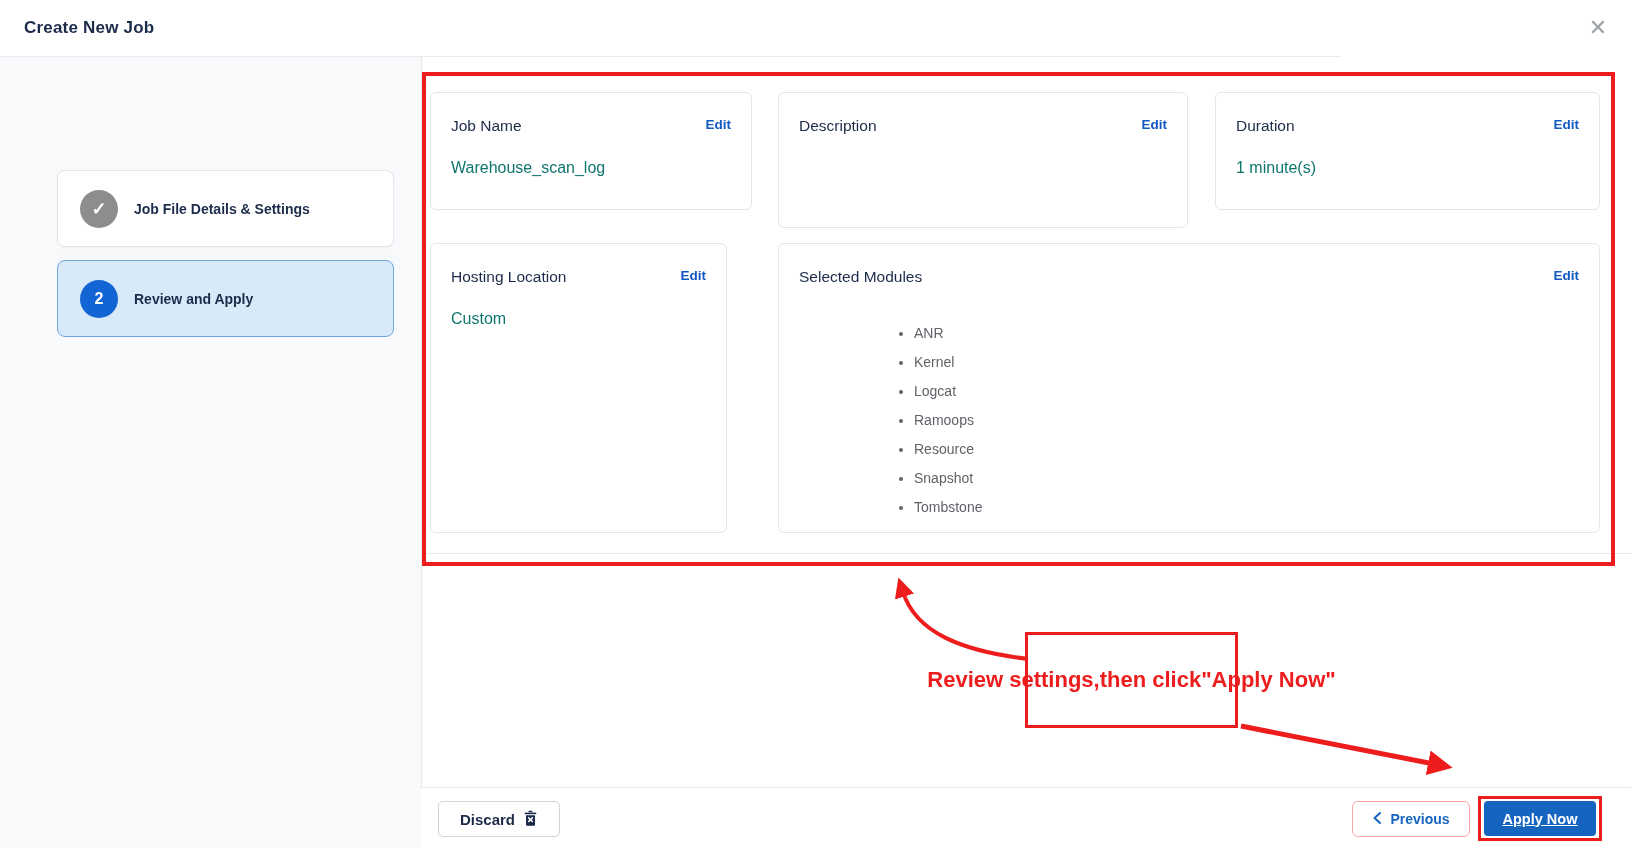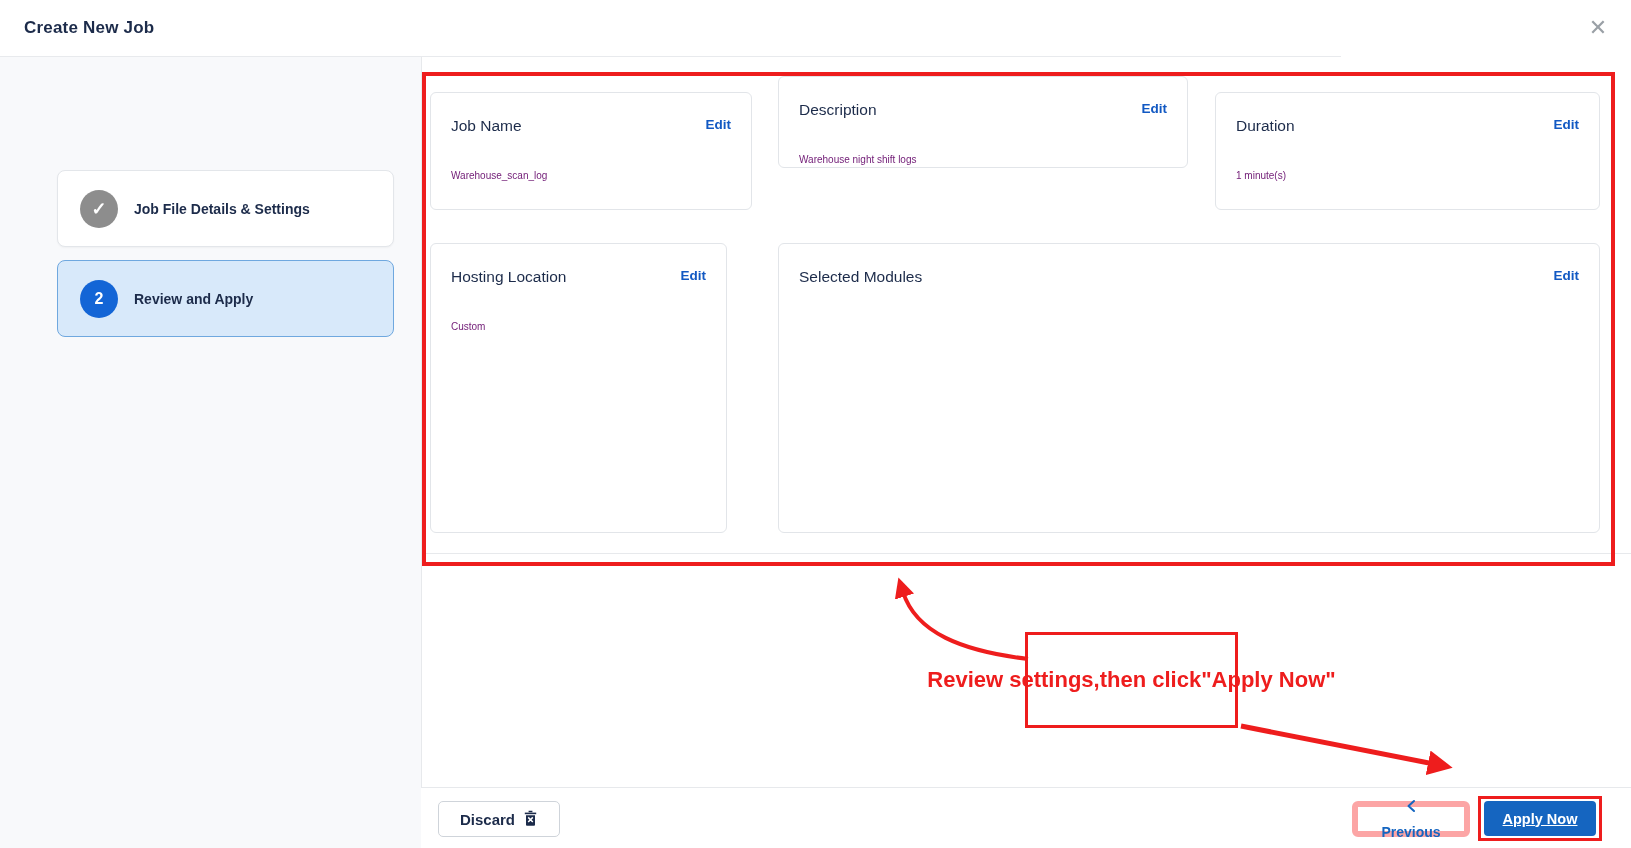--- a/index.html
+++ b/index.html
@@ -31,48 +31,48 @@
                     display: flex; align-items: center; justify-content: center;
                     color: #ffffff; font-weight: 700; font-size: 16px; }
   .step-1 .step-indicator { background: #8d8d8d; font-size: 18px; }
   .step-2 .step-indicator { background: #1365d6; }
   .step-label { margin-left: 16px; font-size: 14px; font-weight: 700; color: #1c2b4a; }
 
   
   .card { position: absolute; background: #ffffff; border: 1px solid #e2e5e9;
           border-radius: 6px; padding: 24px 20px; }
   .card-job      { left: 430px;  top: 92px;  width: 322px; height: 118px; }
-  .card-desc     { left: 778px;  top: 76px;  width: 410px; height: 92px; }
+  .card-desc     { left: 778px;  top: 92px;  width: 410px; height: 136px; }
   .card-duration { left: 1215px; top: 92px;  width: 385px; height: 118px; }
   .card-hosting  { left: 430px;  top: 243px; width: 297px; height: 290px; }
   .card-modules  { left: 778px;  top: 243px; width: 822px; height: 290px; }
   .card-head { display: flex; justify-content: space-between; align-items: flex-start; }
   .card-title { font-size: 15.5px; font-weight: 400; color: #1c2b4a; }
   .edit-link { font-size: 13.5px; font-weight: 700; color: #1259c3; text-decoration: none;
                cursor: pointer; }
-  .card-value { margin-top: 35px; font-size: 10px; color: #701a75; }
+  .card-value { margin-top: 24px; font-size: 16px; color: #0f766e; }
   .module-list { margin-top: 38px; padding-left: 115px; color: #5f6368; }
   .module-list li { font-size: 14px; line-height: 18px; margin-bottom: 11px; }
 
   
   .content-divider { position: absolute; left: 422px; top: 553px; width: 1209px;
                      height: 1px; background: #e7e9ec; }
   .footer-divider  { position: absolute; left: 422px; top: 787px; width: 1209px;
                      height: 1px; background: #e7e9ec; }
 
   
   .btn { display: flex; align-items: center; justify-content: center; gap: 8px;
          border-radius: 5px; cursor: pointer; font-family: "Liberation Sans", sans-serif;
          font-weight: 700; }
   .discard-btn { position: absolute; left: 438px; top: 801px; width: 122px; height: 36px;
                  background: #ffffff; border: 1px solid #cfd4da; color: #1c2b4a;
                  font-size: 15px; }
   .previous-btn { position: absolute; left: 1352px; top: 801px; width: 118px; height: 36px;
-                  background: #ffffff; border: 6px solid #fca5a5; color: #1565c0;
-                  font-size: 14px; border-radius: 6px; flex-direction: column; }
+                  background: #ffffff; border: 1px solid #fca5a5; color: #1565c0;
+                  font-size: 14px; border-radius: 6px; }
   .apply-btn { position: absolute; left: 1484px; top: 801px; width: 112px; height: 35px;
                background: #1565c0; border: none; color: #ffffff; font-size: 14.5px;
                border-radius: 4px; text-decoration: underline; }
 
   
   .annot-rect { position: absolute; left: 422px; top: 72px; width: 1193px; height: 494px;
                 border: 4px solid #ee1d1d; pointer-events: none; }
   .annot-box { position: absolute; left: 1025px; top: 632px; width: 213px; height: 96px;
                background: #ffffff; border: 3px solid #ee1d1d; display: flex;
                flex-direction: row; align-items: center; justify-content: center;
@@ -115,21 +115,20 @@
       <a class="edit-link">Edit</a>
     </div>
     <div class="card-value">Warehouse_scan_log</div>
   </div>
 
   <div class="card card-desc">
     <div class="card-head">
       <div class="card-title">Description</div>
       <a class="edit-link">Edit</a>
     </div>
-    <div class="card-value">Warehouse night shift logs</div>
   </div>
 
   <div class="card card-duration">
     <div class="card-head">
       <div class="card-title">Duration</div>
       <a class="edit-link">Edit</a>
     </div>
     <div class="card-value">1 minute(s)</div>
   </div>
 
@@ -139,20 +138,29 @@
       <a class="edit-link">Edit</a>
     </div>
     <div class="card-value">Custom</div>
   </div>
 
   <div class="card card-modules">
     <div class="card-head">
       <div class="card-title">Selected Modules</div>
       <a class="edit-link">Edit</a>
     </div>
+    <ul class="module-list">
+      <li>ANR</li>
+      <li>Kernel</li>
+      <li>Logcat</li>
+      <li>Ramoops</li>
+      <li>Resource</li>
+      <li>Snapshot</li>
+      <li>Tombstone</li>
+    </ul>
   </div>
 
   <div class="content-divider"></div>
   <div class="footer-divider"></div>
 
   <button class="btn discard-btn">
     <span>Discard</span>
     <span class="trash-icon-svg">
       <svg width="15" height="16" viewBox="0 0 15 16">
         <path d="M5.6 0.8 h3.8 v1.4 h-3.8 z" fill="#1c2b4a"></path>

